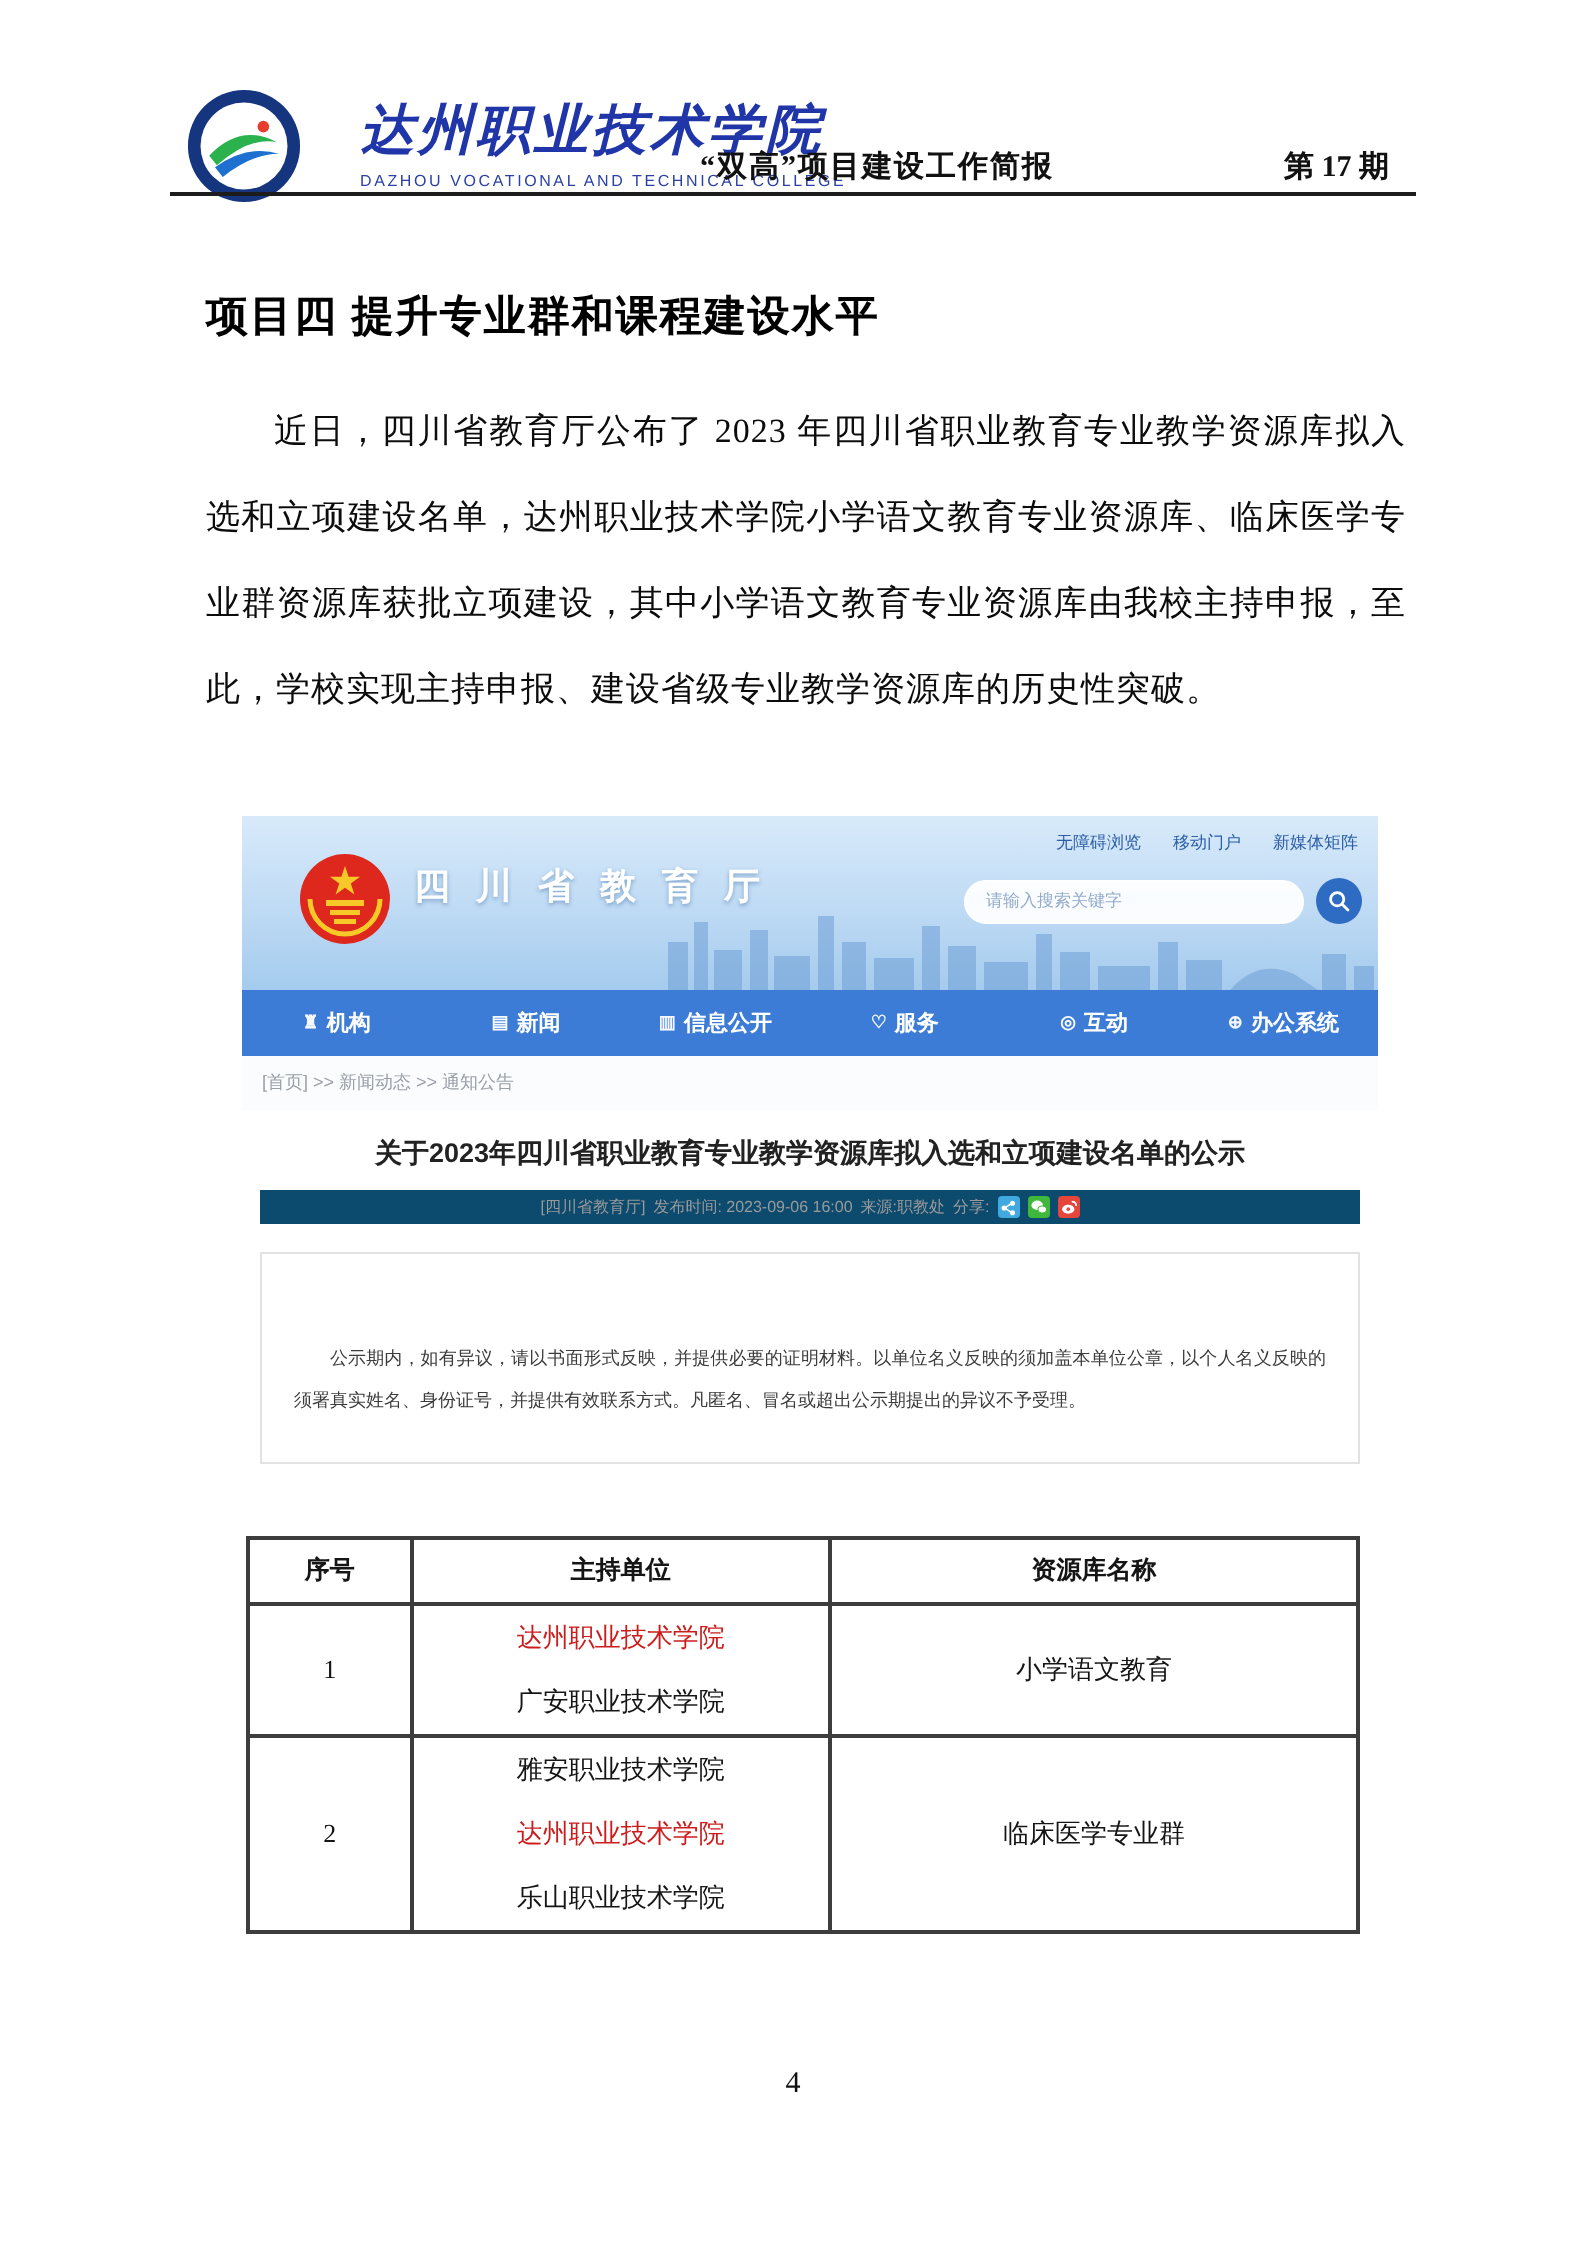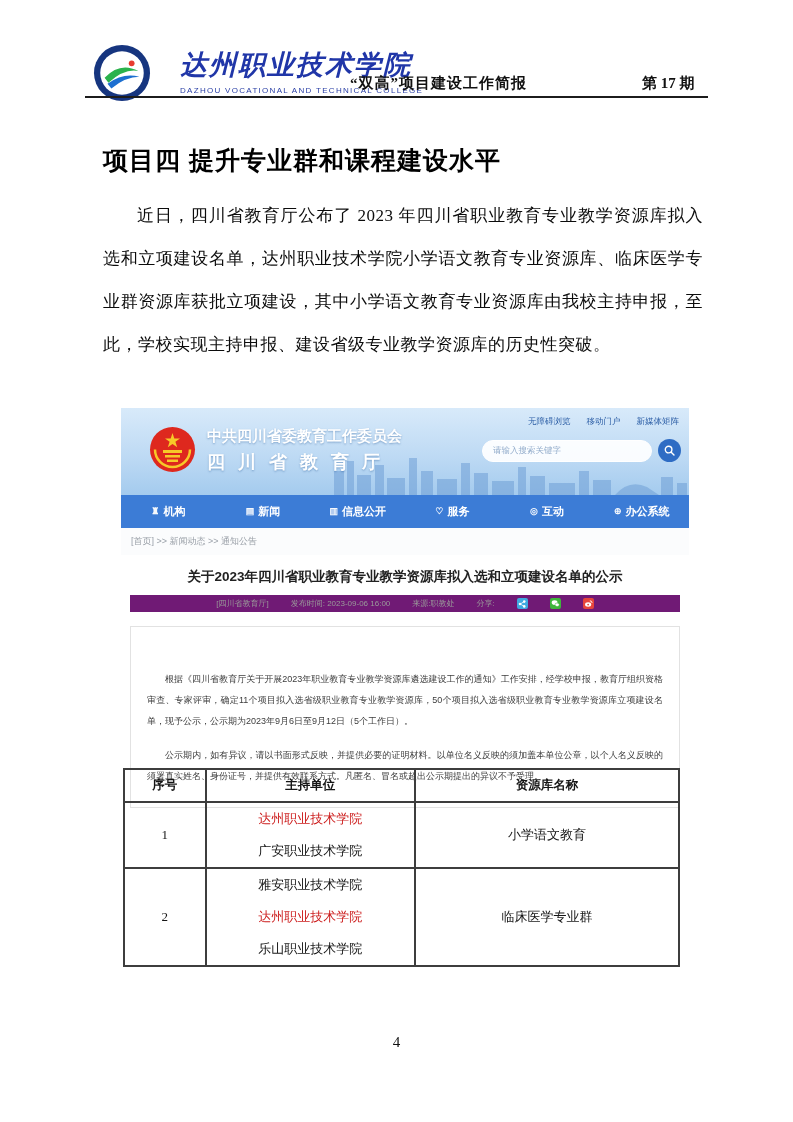--- a/index.html
+++ b/index.html
@@ -19,21 +19,21 @@
   .college-en {
     color:#2c41a6; font-size:8px; letter-spacing:1.3px; margin-top:3px;
     font-family:Liberation Sans, sans-serif; white-space:nowrap;
   }
   .bulletin-title { position:absolute; left:350px; top:74px; font-size:15px; font-weight:bold; color:#111; letter-spacing:1px; }
   .issue-no { position:absolute; left:623px; top:74px; font-size:15px; font-weight:bold; color:#111;margin-left:19px; }
   .header-rule { position:absolute; left:85px; top:96px; width:623px; height:2px; background:#1c1c1c; }
 
   
   .section-title {
-    position:absolute; left:103px; top:144px; font-size:25px; font-weight:bold;
+    position:absolute; left:103px; top:144px; font-size:21px; font-weight:bold;
     color:#000; font-family:"Liberation Sans", sans-serif; letter-spacing:1px;
   }
   .doc-para {
     position:absolute; left:103px; top:194px; width:600px;
     font-size:17px; line-height:43px; color:#0c0c0c;
     text-align:justify; text-indent:2em; letter-spacing:0.5px;
   }
 
   
   .shot { position:absolute; left:121px; top:408px; width:568px; background:#fff; font-family:"Liberation Sans", sans-serif; }
@@ -60,22 +60,22 @@
   }
   .navbar { height:33px; background:#3c7cd6; display:flex; align-items:stretch; }
   .nav-item {
     flex:1; display:flex; align-items:center; justify-content:center; gap:4px;
     color:#fff; font-size:11px; font-weight:bold; cursor:pointer; white-space:nowrap;
   }
   .nav-icon { font-size:9px; line-height:1; opacity:.95; }
   .crumb { height:27px; background:#fbfcfd; display:flex; align-items:center; padding-left:10px; font-size:9px; color:#9aa0a8; }
   .shot-title { padding:13px 30px 9px; text-align:center; font-size:13.5px; font-weight:bold; color:#222; }
   .meta-bar {
-    margin:0 9px; height:17px; background:#701a75; display:flex; align-items:center; justify-content:center;
-    gap:22px; font-size:8px; color:#9a9a9a;
+    margin:0 9px; height:17px; background:#0c4a6e; display:flex; align-items:center; justify-content:center;
+    gap:4px; font-size:8px; color:#9a9a9a;
   }
   .share-ic { width:11px; height:11px; border-radius:2px; display:flex; align-items:center; justify-content:center; cursor:pointer; }
   .share-ic.sh { background:#3fa9e0; border-radius:2px; }
   .share-ic.wx { background:#3fb63c; }
   .share-ic.wb { background:#e6453c; }
   .content-box {
     margin:14px 9px 0; border:1px solid #e2e2e2; background:#fff;
     padding:42px 16px 16px;
   }
   .shot-para {
@@ -157,21 +157,20 @@
         <svg viewBox="0 0 47 47" width="47" height="47">
           <circle cx="23.5" cy="23.5" r="22.5" fill="#de281e"></circle>
           <path d="M6 23.5 A17.5 17.5 0 0 0 41 23.5" fill="none" stroke="#f7c928" stroke-width="2.5"></path>
           <polygon points="23.5,7 25.3,12.4 31,12.4 26.4,15.8 28.2,21.2 23.5,17.9 18.8,21.2 20.6,15.8 16,12.4 21.7,12.4" fill="#f7c928"></polygon>
           <rect x="14" y="24" width="19" height="3" fill="#f7c928"></rect>
           <rect x="16" y="29" width="15" height="2.5" fill="#f7c928"></rect>
           <rect x="18" y="33.5" width="11" height="2.5" fill="#f7c928"></rect>
         </svg>
       </div>
       <div class="org-block">
-        <div class="org-line1">中共四川省委教育工作委员会</div>
         <div class="org-line2">四川省教育厅</div>
       </div>
       <div class="top-links">
           <span class="top-link">无障碍浏览</span>
           <span class="top-link">移动门户</span>
           <span class="top-link">新媒体矩阵</span>
         </div>
       <div class="search-row">
         <div class="search-box">
           <span class="search-ph">请输入搜索关键字</span>
@@ -243,21 +242,20 @@
       <span class="share-ic wb">
         <svg width="9" height="9" viewBox="0 0 10 10">
             <ellipse cx="4.6" cy="6.2" rx="3.4" ry="2.5" fill="#fff"></ellipse>
             <circle cx="4.6" cy="6.2" r="1" fill="#e6453c"></circle>
             <path d="M6.5 2 Q9 2 9 4.4" fill="none" stroke="#fff" stroke-width="1"></path>
           </svg>
       </span>
     </div>
 
     <div class="content-box">
-        <p class="shot-para">根据《四川省教育厅关于开展2023年职业教育专业教学资源库遴选建设工作的通知》工作安排，经学校申报，教育厅组织资格审查、专家评审，确定11个项目拟入选省级职业教育专业教学资源库，50个项目拟入选省级职业教育专业教学资源库立项建设名单，现予公示，公示期为2023年9月6日至9月12日（5个工作日）。</p>
         <p class="shot-para">公示期内，如有异议，请以书面形式反映，并提供必要的证明材料。以单位名义反映的须加盖本单位公章，以个人名义反映的须署真实姓名、身份证号，并提供有效联系方式。凡匿名、冒名或超出公示期提出的异议不予受理。</p>
       </div>
   </div>
 
   <table class="pub-table">
     <colgroup>
         <col class="col-no">
         <col class="col-unit">
         <col class="col-res">
       </colgroup>

